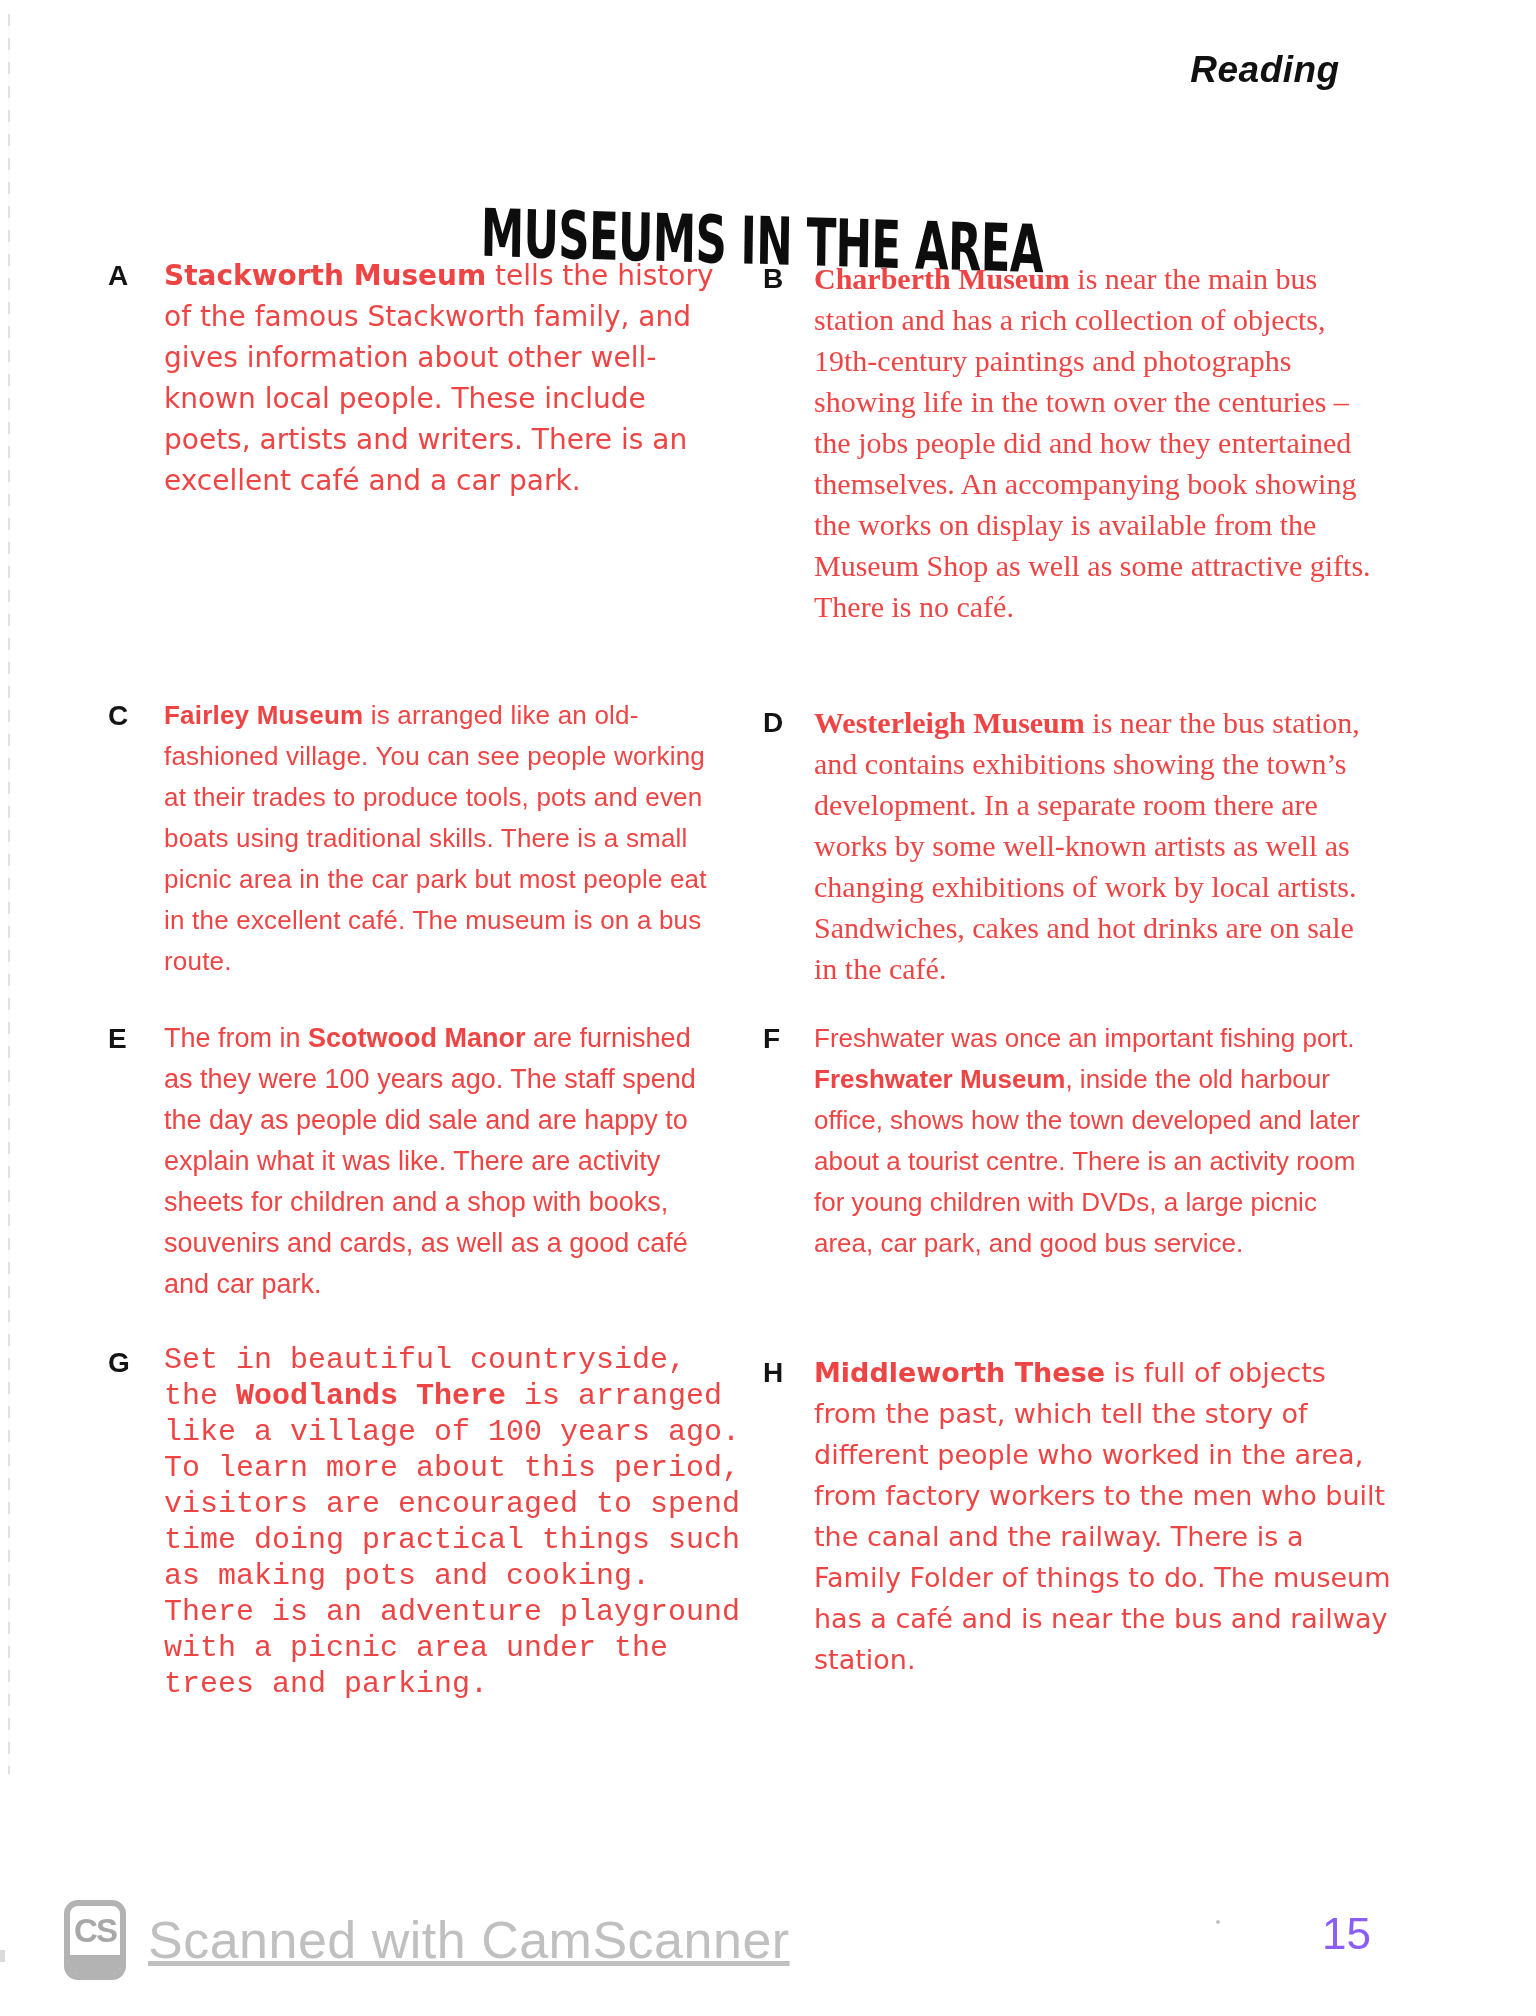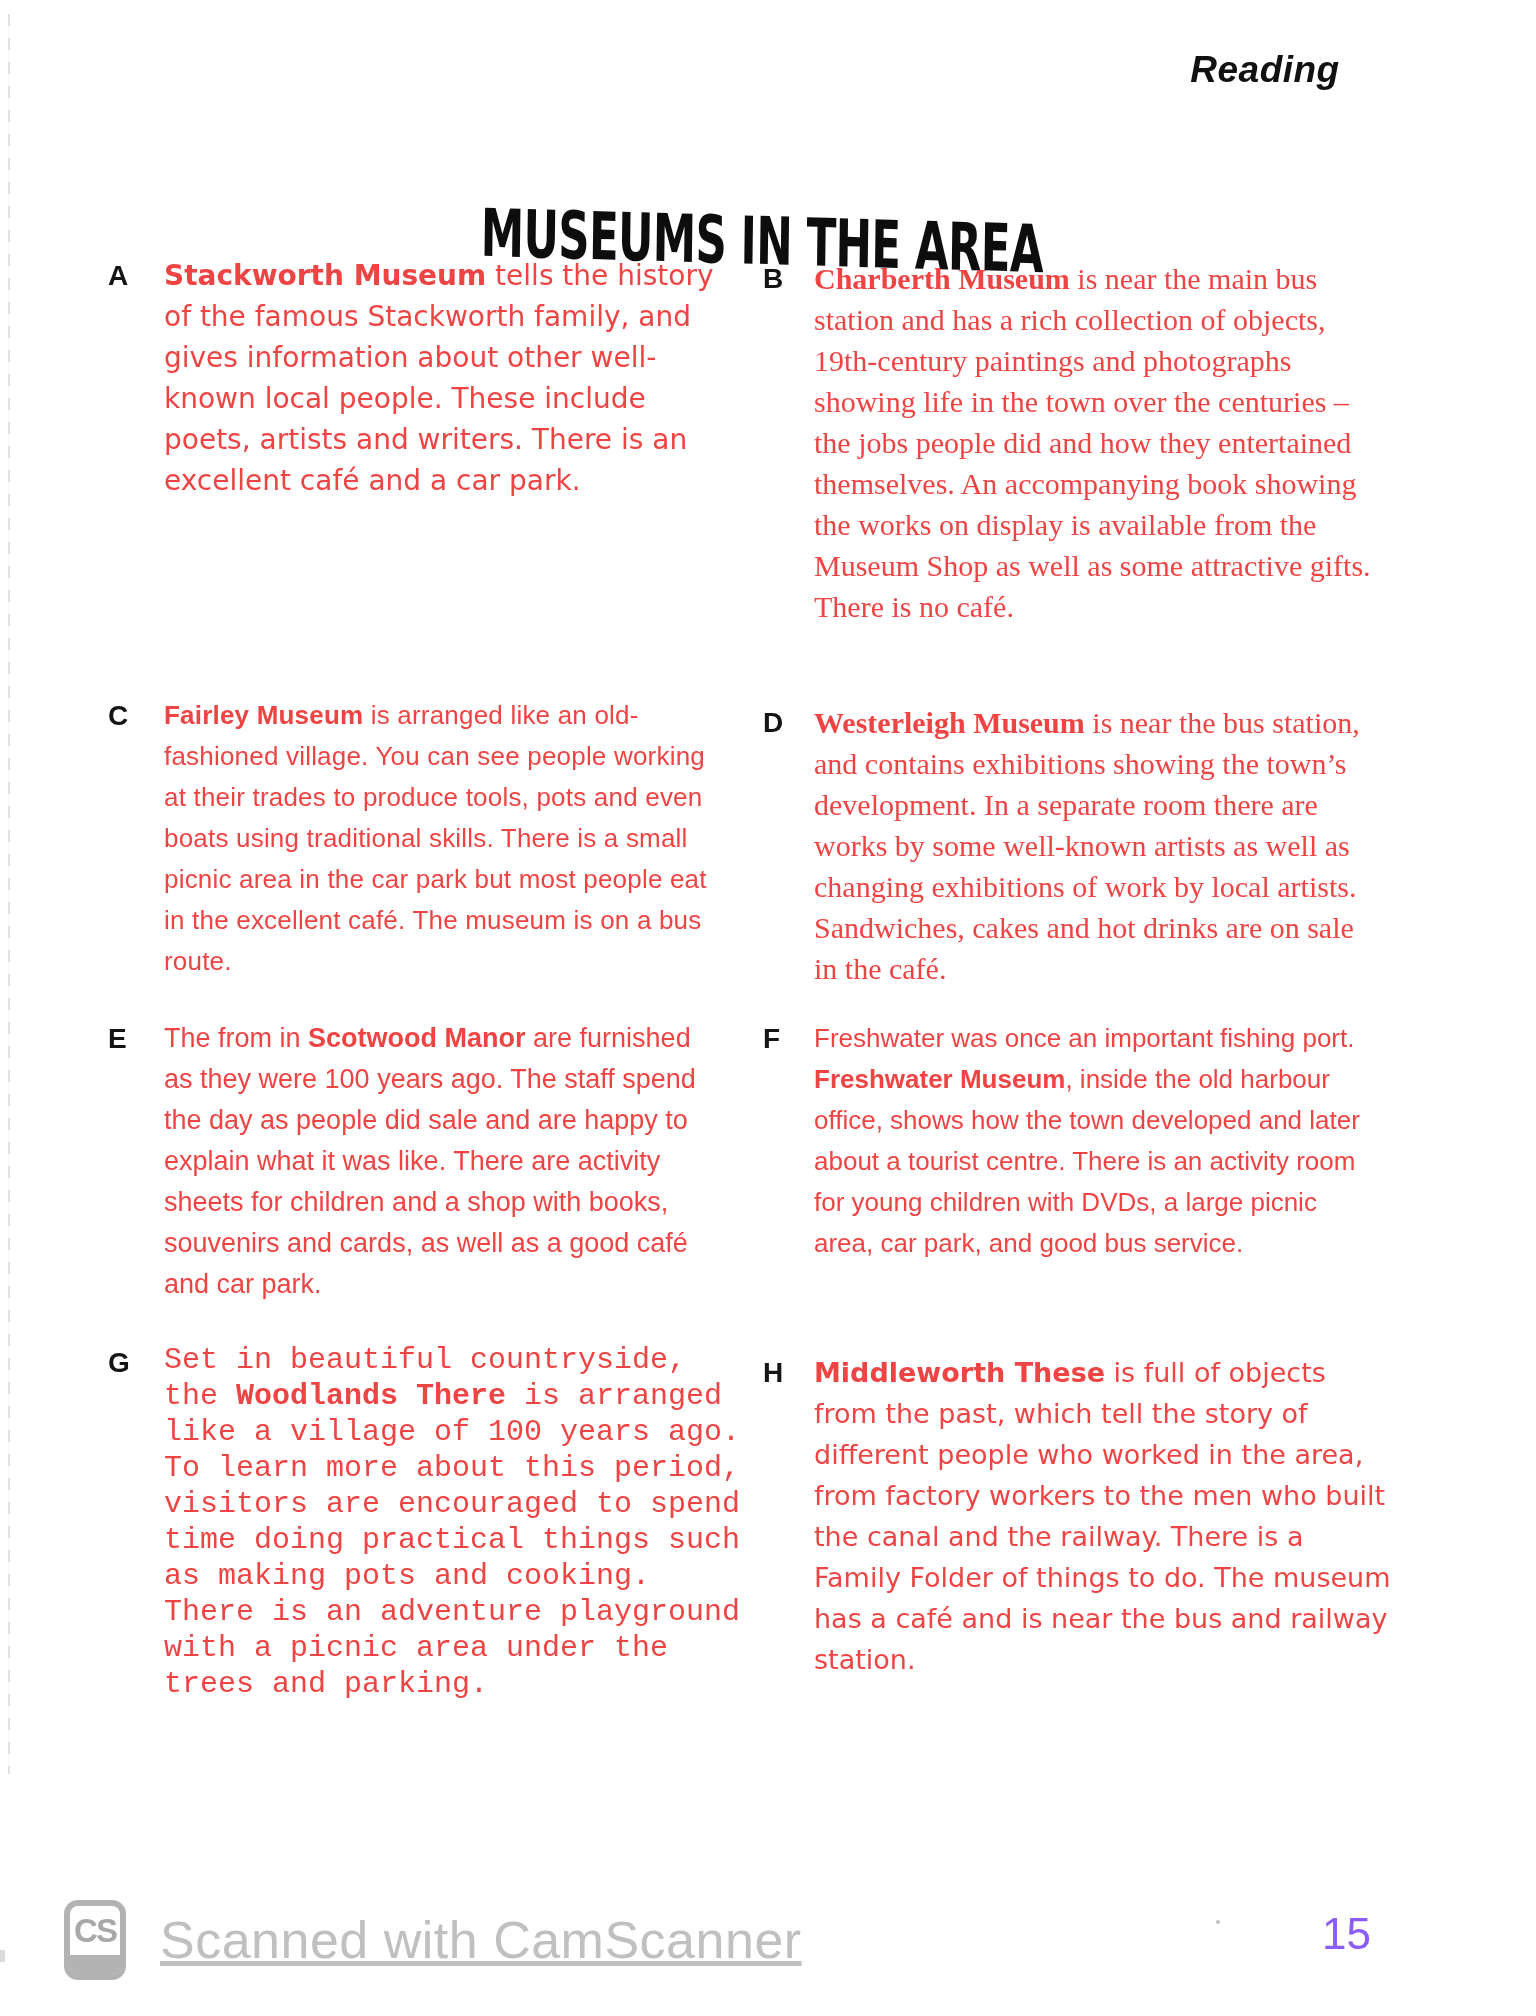--- a/index.html
+++ b/index.html
@@ -61,21 +61,21 @@
   
   .fa{font:28px/41px "DejaVu Sans",sans-serif;}
   .fserif{font:30px/41px "Liberation Serif",serif;}
   .fc{font:26px/41px "Liberation Sans",sans-serif;letter-spacing:.2px;}
   .fe{font:27px/41px "Liberation Sans",sans-serif;}
   .ff{font:26px/41px "Liberation Sans",sans-serif;}
   .fg{font:30px/36px "Liberation Mono",monospace;}
   .fh{font:27px/41px "DejaVu Sans",sans-serif;}
   .watermark{
     position:absolute;left:64px;top:1900px;
-    display:flex;align-items:center;gap:34px;
+    display:flex;align-items:center;gap:22px;
   }
   .cs-logo{
     position:relative;width:62px;height:80px;box-sizing:border-box;
     border:6px solid #b3b3b3;border-radius:14px;background:#fff;
     flex:0 0 auto;
   }
   .cs-text{
     display:block;text-align:center;
     font:700 33px/50px "Liberation Sans",sans-serif;
     color:#a8a8a8;letter-spacing:-2px;

